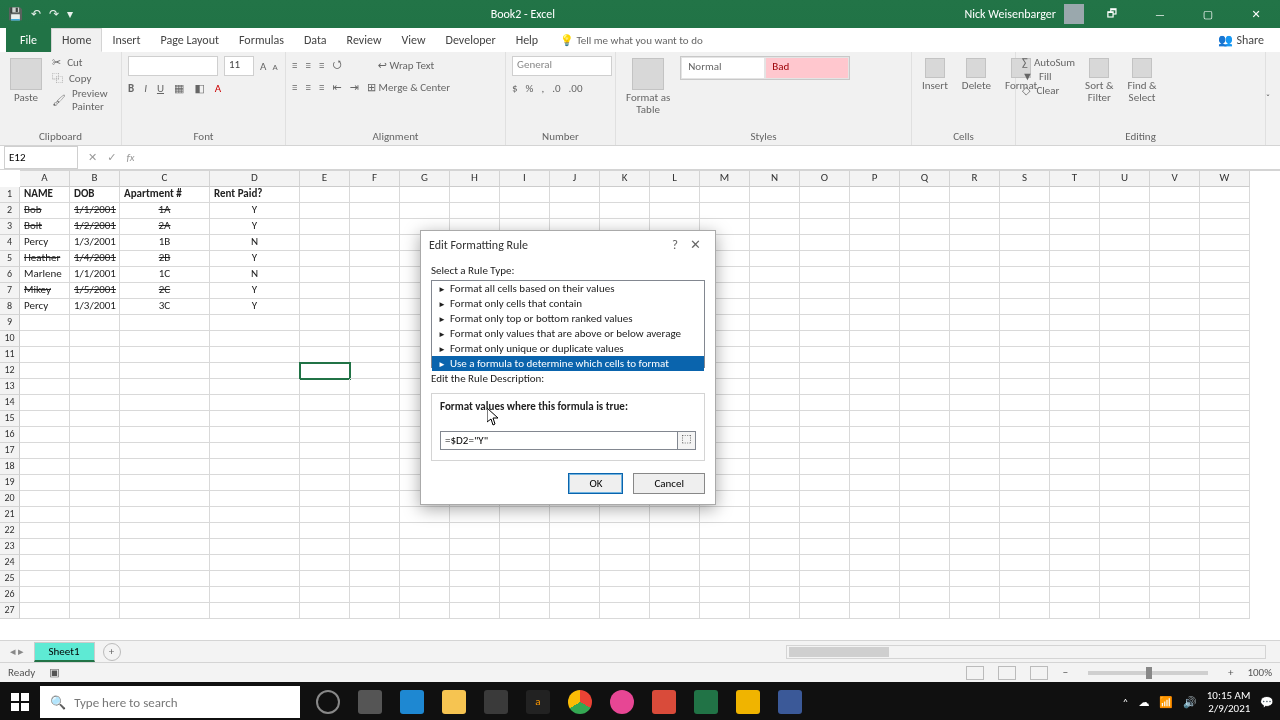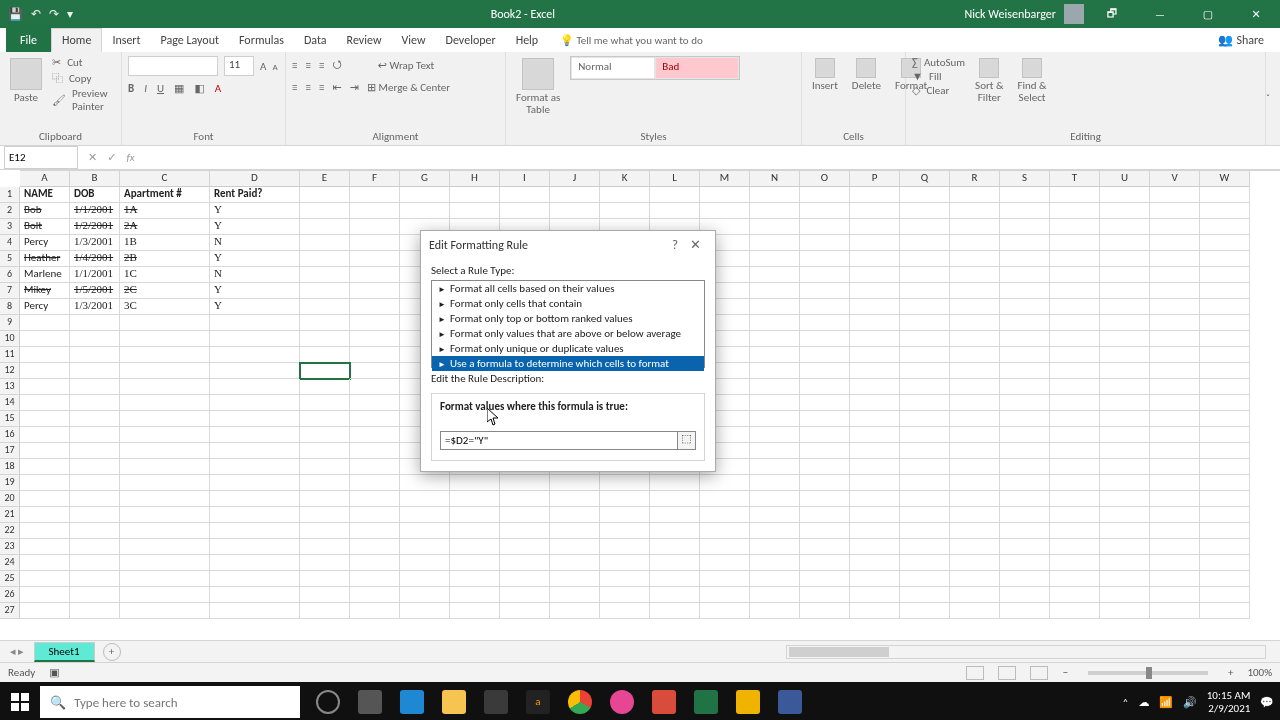--- a/index.html
+++ b/index.html
@@ -50,21 +50,21 @@
 .grid-area { position:relative; height: 470px; overflow:hidden; background:#fff; }
 .colheads { display:flex; margin-left:20px; border-top:1px solid #d4d4d4;}
 .colhead { border-right:1px solid #d4d4d4; border-bottom:1px solid #ccc; background:#f3f3f3; text-align:center; font-size:11px; height:16px; color:#333;}
 .rows { display:flex;}
 .rowheads { width:20px;}
 .rowhead { height:16px; border-bottom:1px solid #d4d4d4; border-right:1px solid #ccc; background:#f3f3f3; text-align:center; font-size:10px; color:#333;}
 .cells { display:grid; grid-auto-rows:16px; }
 .cell { border-right:1px solid #d9d9d9; border-bottom:1px solid #d9d9d9; padding:0 4px; font-size:11px; color:#222; white-space:nowrap; overflow:hidden;}
 .cell.header { font-weight:bold;}
 .cell.strike { text-decoration: line-through;}
-.cell.center { font-family:Liberation Serif, serif;}
+.cell.center { text-align:center;}
 .selcell { outline:2px solid #217346; outline-offset:-1px;}
 
 
 .sheettabs { height:22px; border-top:1px solid #d4d4d4; display:flex; align-items:center; background:#f3f3f3; font-size:11px;}
 .sheettabs .navarrows { padding:0 10px; color:#888;}
 .sheettab { background:#5eead4; border:1px solid #ccc; border-bottom:2px solid #217346; padding:2px 14px; }
 .addsheet { width:18px; height:18px; border:1px solid #bbb; border-radius:50%; text-align:center; margin-left:8px; color:#666; line-height:16px;}
 .hscroll-fill { flex:1;}
 .hscroll { width:480px; height:14px; background:#f3f3f3; border:1px solid #d4d4d4; margin-right:14px; position:relative;}
 .hscroll-thumb { position:absolute; left:2px; top:1px; height:10px; width:100px; background:#cfcfcf;}
@@ -198,20 +198,33 @@
       <div class="rrow" style="gap:8px;">
         <span>≡</span>
         <span>≡</span>
         <span>≡</span>
         <span>⇤</span>
         <span>⇥</span>
         <span>⊞ <span>Merge &amp; Center</span></span>
       </div>
     </div>
     <div class="glabel">Alignment</div>
+  </div>
+  <div class="group" style="width:110px">
+    <div class="gbody" style="flex-direction:column;gap:6px;">
+      <div class="fontbox" style="width:100px">General</div>
+      <div class="rrow" style="gap:8px;">
+        <span>$</span>
+        <span>%</span>
+        <span>,</span>
+        <span>.0</span>
+        <span>.00</span>
+      </div>
+    </div>
+    <div class="glabel">Number</div>
   </div>
   <div class="group" style="width:296px">
     <div class="gbody">
       <div class="rbtn">
           <div class="ricon lg"></div>
           <span style="white-space:pre">Format as
 Table</span>
         </div>
       <div>
         <div class="styles-gallery">
@@ -1076,20 +1089,24 @@
         </div>
       </div>
     <div class="dlg-label">Edit the Rule Description:</div>
     <div class="desc-group">
       <div class="bold">Format values where this formula is true:</div>
       <div class="formula-row">
         <input class="formula-input" value="=$D2=&quot;Y&quot;" style="">
         <div class="formula-picker">⬚</div>
       </div>
     </div>
+    <div class="dlg-btns">
+      <button class="btn primary">OK</button>
+      <button class="btn">Cancel</button>
+    </div>
   </div>
 </div>
 
 <div class="cursor">
   <svg viewBox="0 0 12 18">
       <path d="M0 0 L0 14 L4 11 L6 17 L8 16 L6 10 L11 10 Z" fill="#fff" stroke="#000" stroke-width="1"></path>
     </svg>
 </div>
 
 </body></html>

